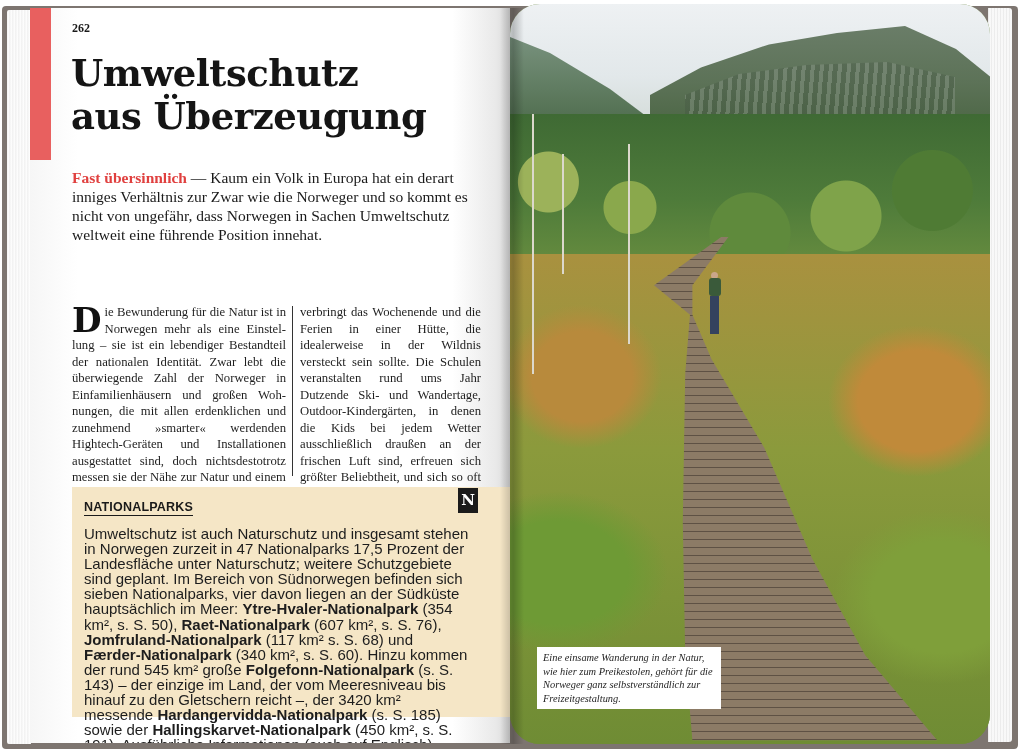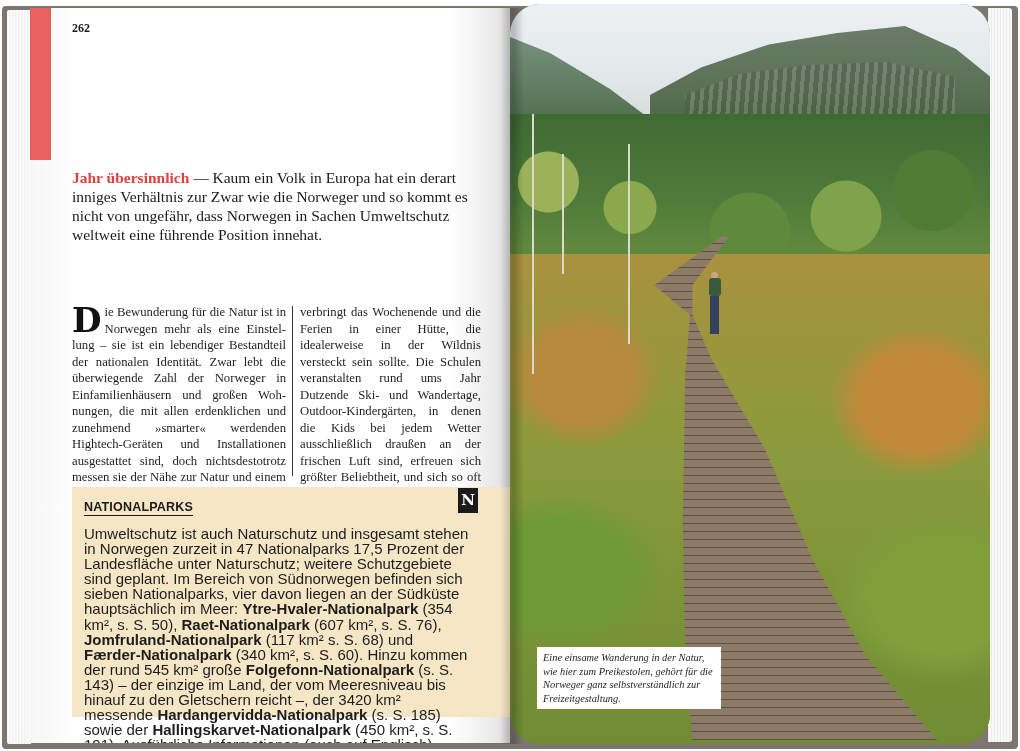--- a/index.html
+++ b/index.html
@@ -140,21 +140,25 @@
 </head>
 <body>
 
 <div class="book-back"></div>
 <div class="page-edges-left"></div>
 <div class="page-edges-right"></div>
 
 <div class="left-page">
   <div class="red-bar"></div>
   <div class="page-number">262</div>
-  <p class="lead"><span class="accent">Jahr übersinnlich</span><span> — Kaum ein Volk in Europa hat ein derart inniges Verhältnis zur Zwar wie die Norweger und so kommt es nicht von ungefähr, dass Norwegen in Sachen Umweltschutz weltweit eine führende Position innehat.</span></p>
+  <h1 class="title">
+    <span>Umweltschutz</span><br>
+    <span>aus Überzeugung</span>
+  </h1>
+  <p class="lead"><span class="accent">Fast übersinnlich</span><span> — Kaum ein Volk in Europa hat ein derart inniges Verhältnis zur Zwar wie die Norweger und so kommt es nicht von ungefähr, dass Norwegen in Sachen Umweltschutz weltweit eine führende Position innehat.</span></p>
 
   <div class="col col-left">
     <span class="dropcap">D</span><span>ie Bewunderung für die Natur ist in Norwegen mehr als eine Einstel­lung – sie ist ein lebendiger Bestandteil der nationalen Identität. Zwar lebt die überwiegende Zahl der Norweger in Einfamilienhäusern und großen Woh­nungen, die mit allen erdenklichen und zunehmend »smarter« werdenden Hightech-Geräten und Installationen ausgestattet sind, doch nichtsdestotrotz messen sie der Nähe zur Natur und ei­nem einfachen Lebensstil großen Wert bei. Über die Hälfte der Bevölkerung</span>
   </div>
   <div class="col-divider"></div>
   <div class="col col-right">verbringt das Wochenende und die Ferien in einer Hütte, die idealerweise in der Wildnis versteckt sein sollte. Die Schulen veranstalten rund ums Jahr Dutzende Ski- und Wandertage, Out­door-Kindergärten, in denen die Kids bei jedem Wetter ausschließlich draußen an der frischen Luft sind, erfreuen sich größter Beliebtheit, und sich so oft wie möglich in der freien Natur aufzuhalten gehört zur Vorstellung von einem guten Leben. Kein Wunder, dass die Norweger aktiv auf eine intakte Umwelt achten.</div>
 
   <div class="infobox">
     <div class="infobox-title">NATIONALPARKS</div>
     <div class="infobox-badge">N</div>

